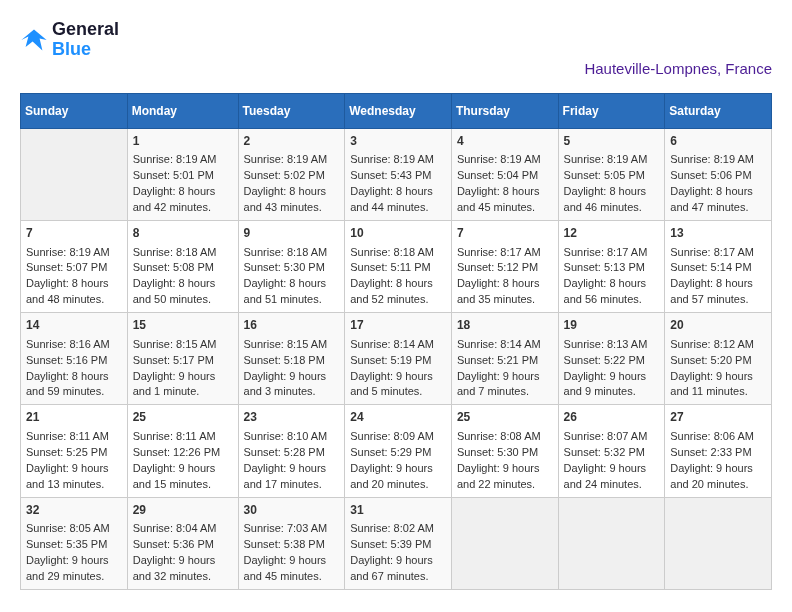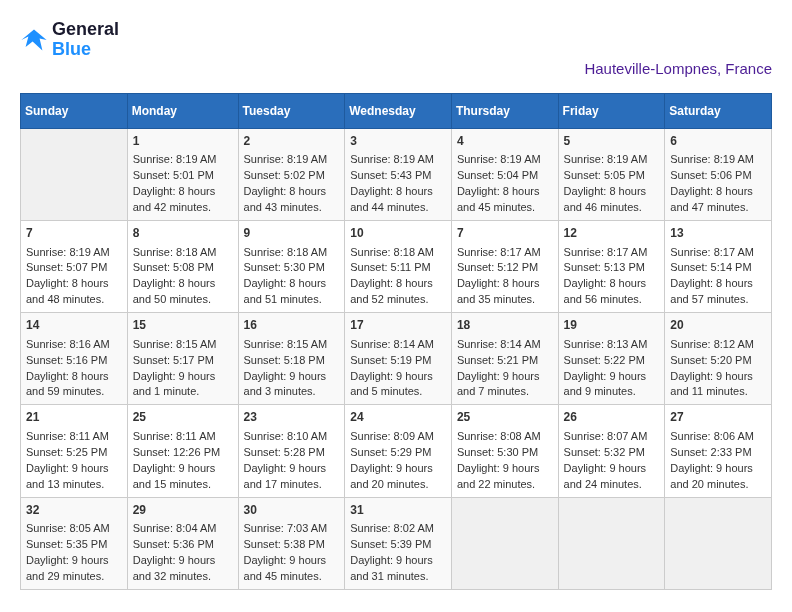--- a/index.html
+++ b/index.html
@@ -329,20 +329,20 @@
           <div>Sunrise: 7:03 AM</div>
           <div>Sunset: 5:38 PM</div>
           <div>Daylight: 9 hours</div>
           <div>and 45 minutes.</div>
         </td>
         <td>
           <span class="day-num">31</span>
           <div>Sunrise: 8:02 AM</div>
           <div>Sunset: 5:39 PM</div>
           <div>Daylight: 9 hours</div>
-          <div>and 31 minutes.</div>
+          <div>and 67 minutes.</div>
         </td>
         <td style="background-color: rgb(240, 240, 240);"></td>
         <td style="background-color: rgb(240, 240, 240);"></td>
         <td style="background-color: rgb(240, 240, 240);"></td>
       </tr>
     </tbody>
 </table>
 
 </body></html>

